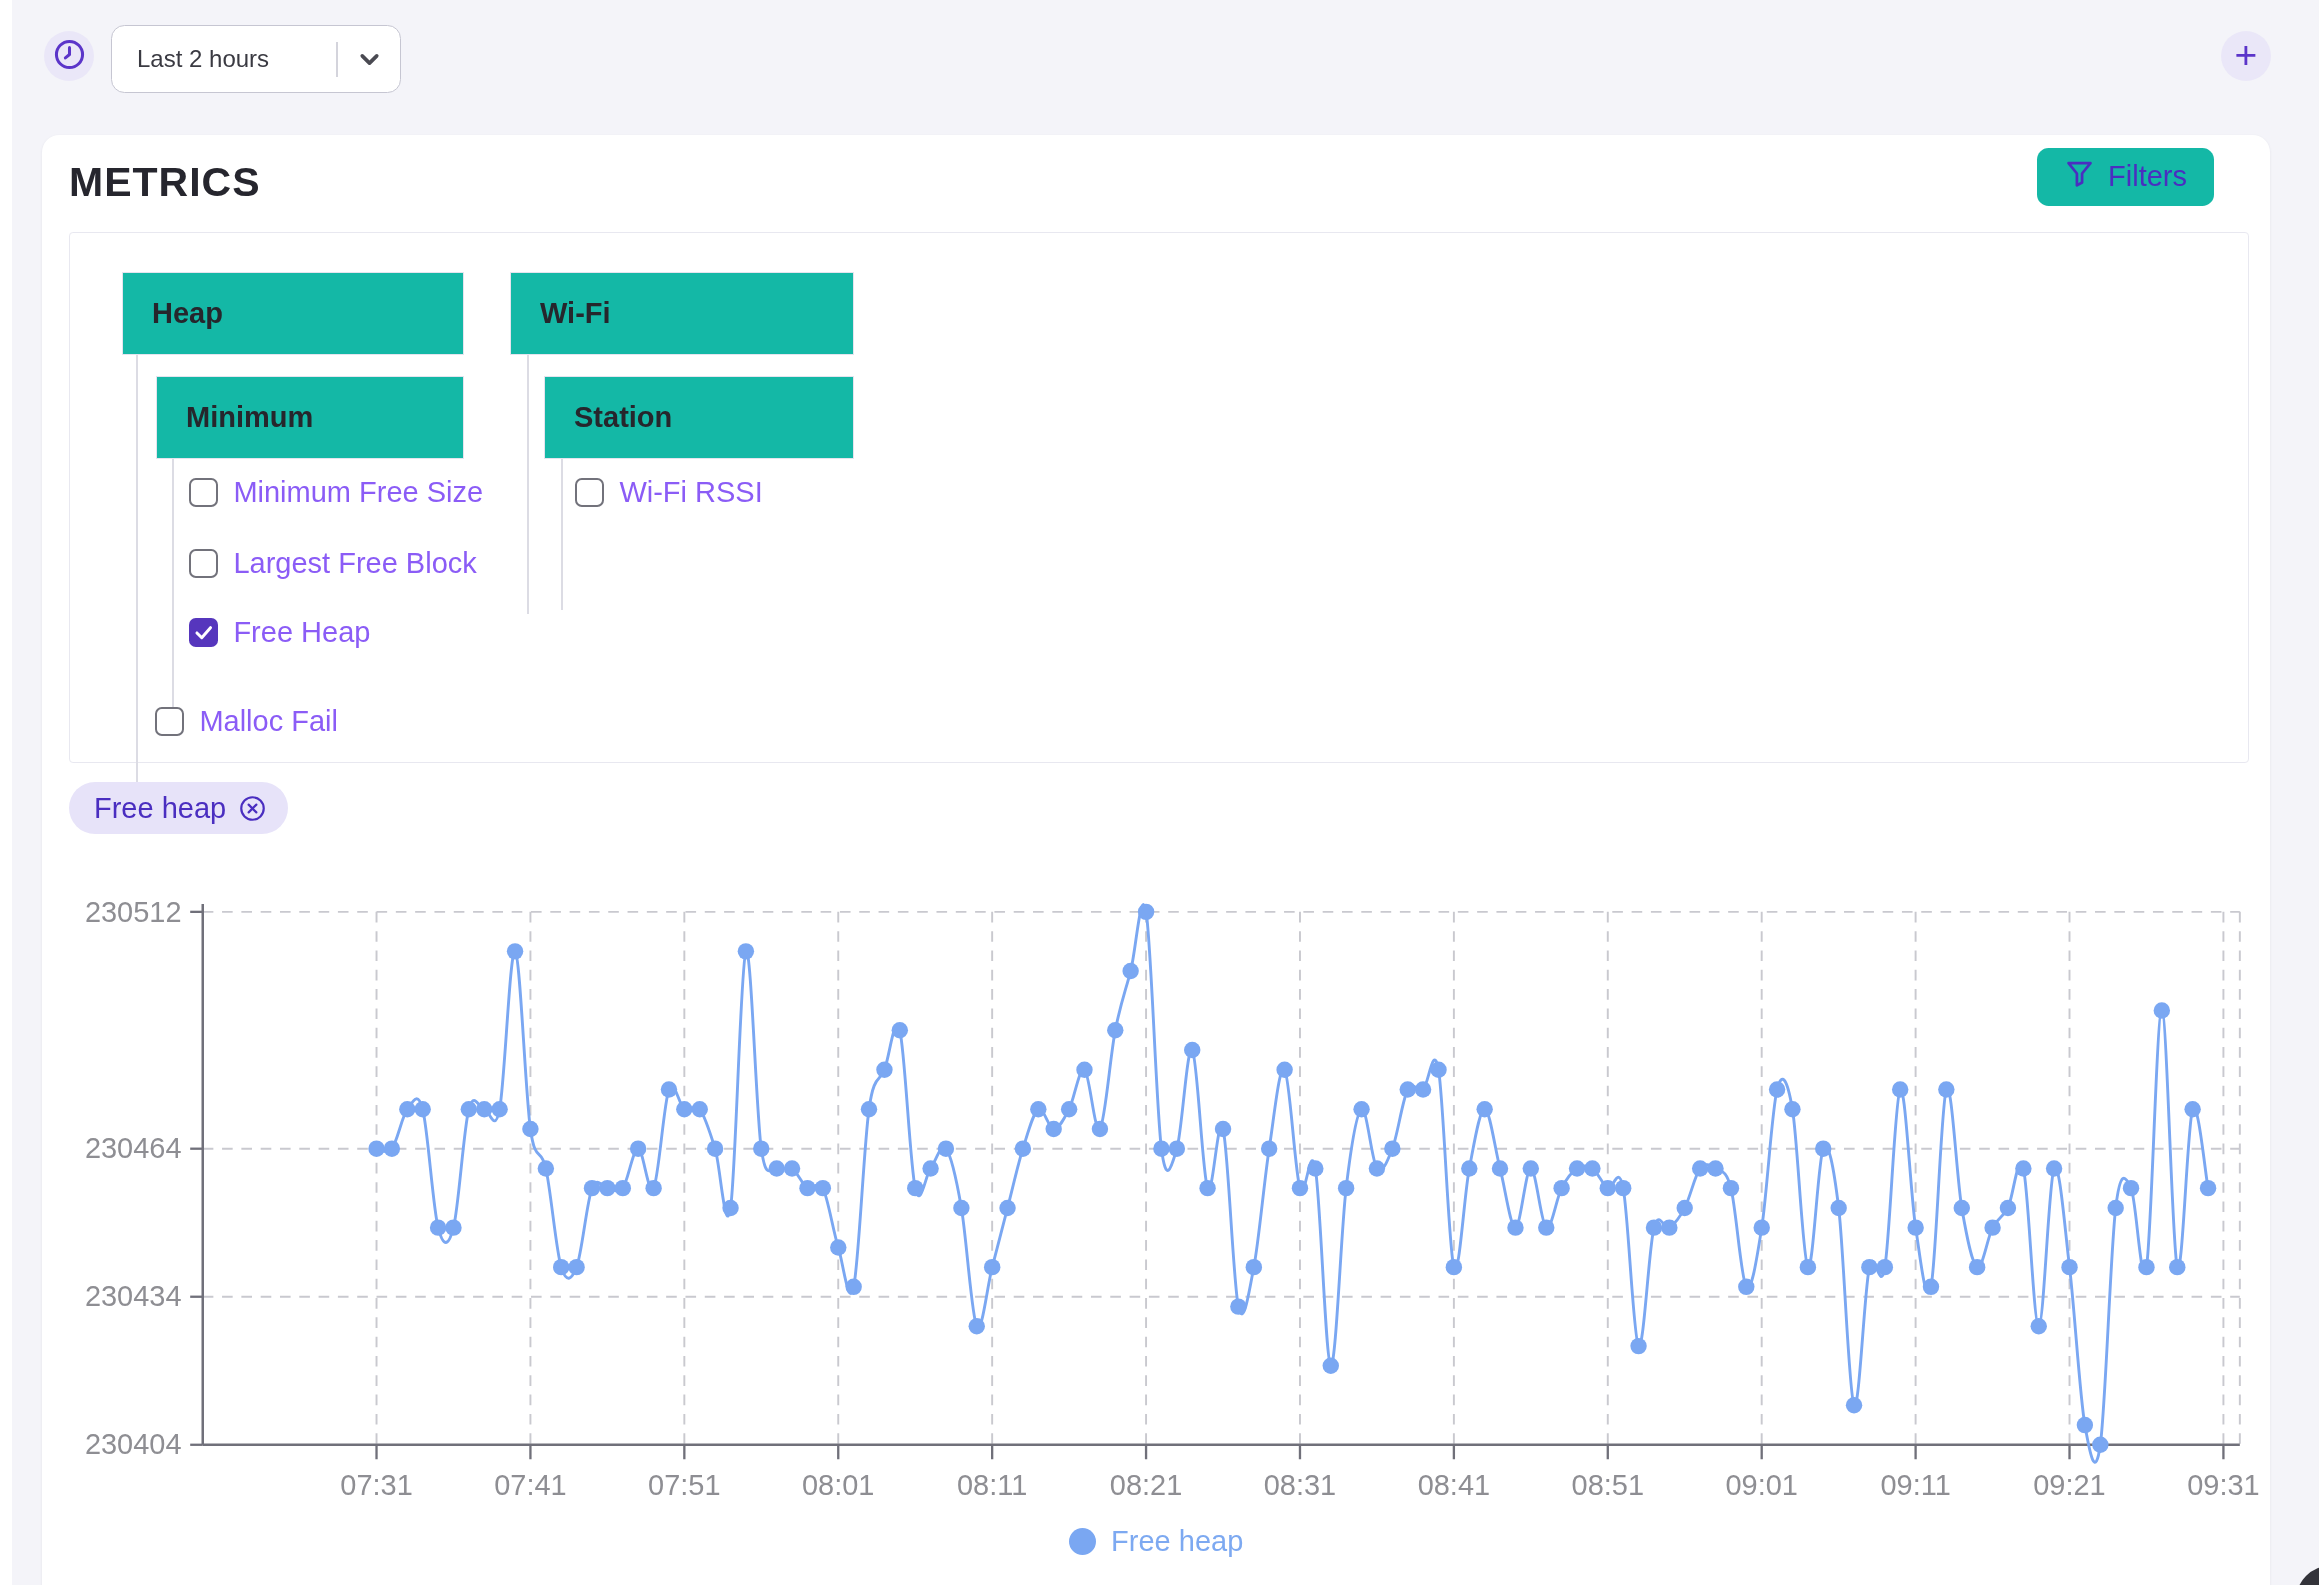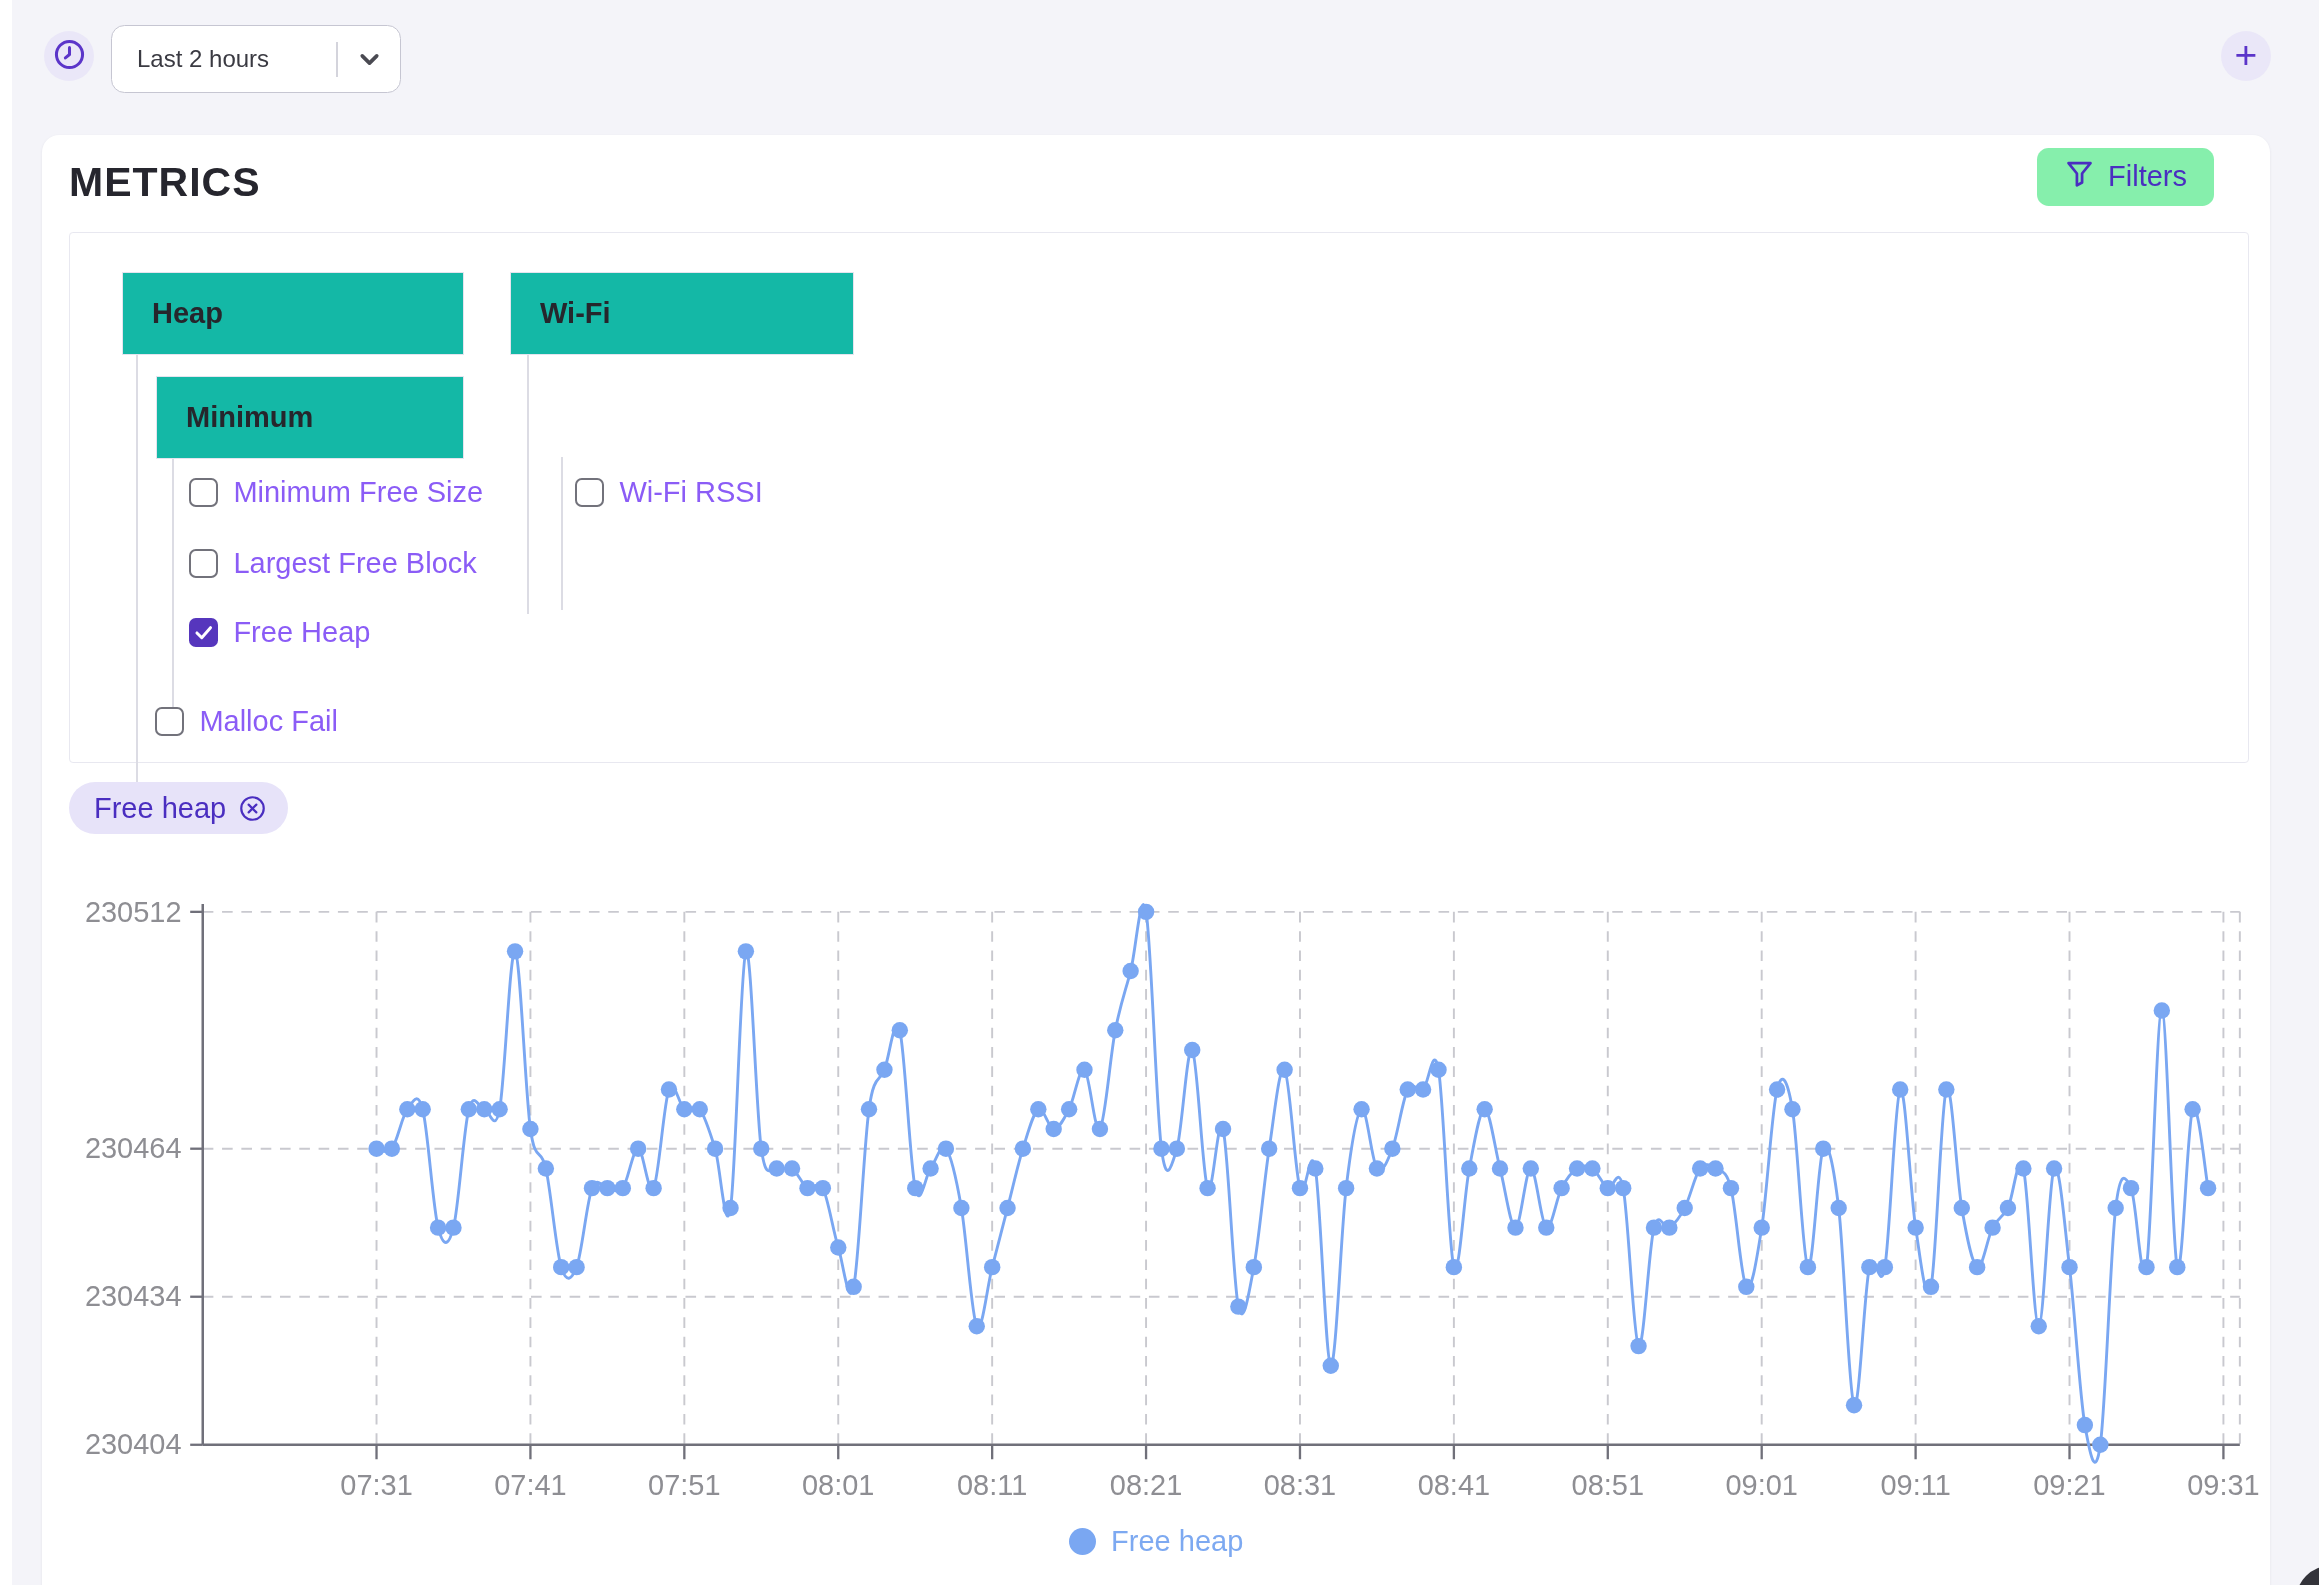--- a/index.html
+++ b/index.html
@@ -32,21 +32,21 @@
   .card{
     position:absolute;left:42px;top:135px;width:2228px;height:1506px;
     background:#ffffff;border-radius:17.4px;box-shadow:0 1px 2.9px rgba(40,40,60,.08);
   }
   .panel-title{
     position:absolute;left:27px;top:24px;font-size:41px;font-weight:700;
     color:#26262e;letter-spacing:1px;
   }
   .filters-btn{
     position:absolute;right:56px;top:12.6px;height:58px;padding:0 27px;
-    background:#86efac;border-radius:11.6px;display:flex;align-items:center;gap:13.5px;
+    background:#14b8a6;border-radius:11.6px;display:flex;align-items:center;gap:13.5px;
     color:#4a2ec0;font-size:29px;cursor:pointer;
   }
 
   
   .tree-box{
     position:absolute;left:27px;top:97px;width:2180px;height:531px;
     border:1.9px solid #e8e8f0;border-radius:3.9px;box-sizing:border-box;
   }
   .node-header{
     position:absolute;height:83px;background:#14b8a6;border:1px solid #e4e4ee;
@@ -130,20 +130,23 @@
     <div class="connector" style="left:491px;top:224px;height:153px;"></div>
 
     <div class="node-header" style="left:52px;top:39px;width:342px;">
       <span>Heap</span>
     </div>
     <div class="node-header" style="left:440px;top:39px;width:344px;">
       <span>Wi-Fi</span>
     </div>
     <div class="node-header" style="left:86px;top:143px;width:308px;">
       <span>Minimum</span>
+    </div>
+    <div class="node-header" style="left:474px;top:143px;width:310px;">
+      <span>Station</span>
     </div>
 
     <div class="cb-row" style="left:119px;top:243px;">
       <span class="cb"></span>
       <span class="cb-label">Minimum Free Size</span>
     </div>
 
     <div class="cb-row" style="left:119px;top:314px;">
       <span class="cb"></span>
       <span class="cb-label">Largest Free Block</span>

